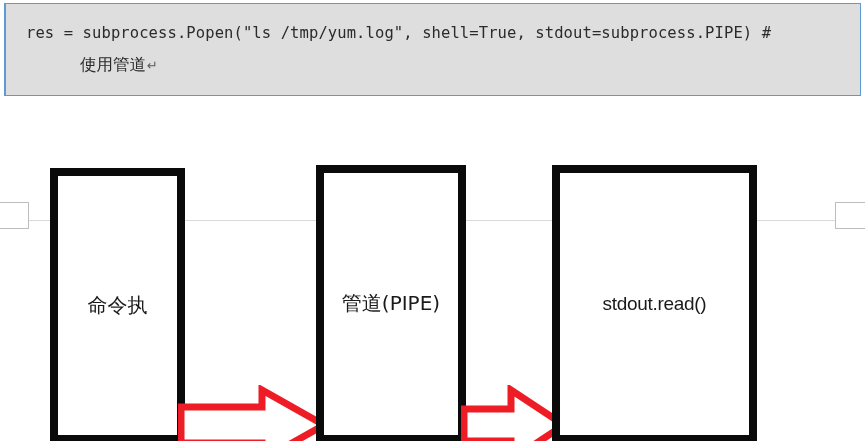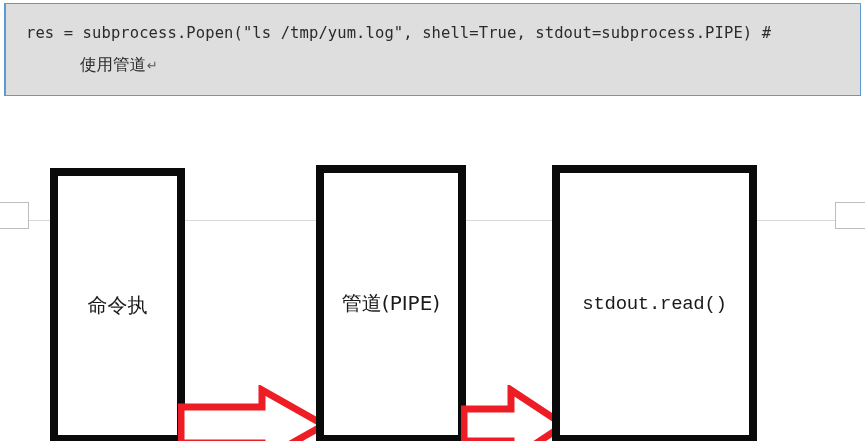--- a/index.html
+++ b/index.html
@@ -102,21 +102,21 @@
   .flow-box-label {
     text-align: center;
     color: #1a1a1a;
     line-height: 1.28;
     font-size: 20px;
   }
   .label-cjk {
     font-family: "DejaVu Sans", "Liberation Sans", sans-serif;
   }
   .label-mono {
-    font-family: Liberation Mono, monospace;
+    font-family: Liberation Sans, sans-serif;
     font-size: 19px;
     letter-spacing: -0.3px;
     text-align: right;
   }
 
   #flow-box-1 { left: 50px;  top: 35px; width: 135px; height: 275px; }
   #flow-box-2 { left: 316px; top: 32px; width: 150px; height: 278px; }
   #flow-box-3 { left: 552px; top: 32px; width: 205px; height: 278px; }
 
   #flow-box-1 .flow-box-label { width: 86px; }

